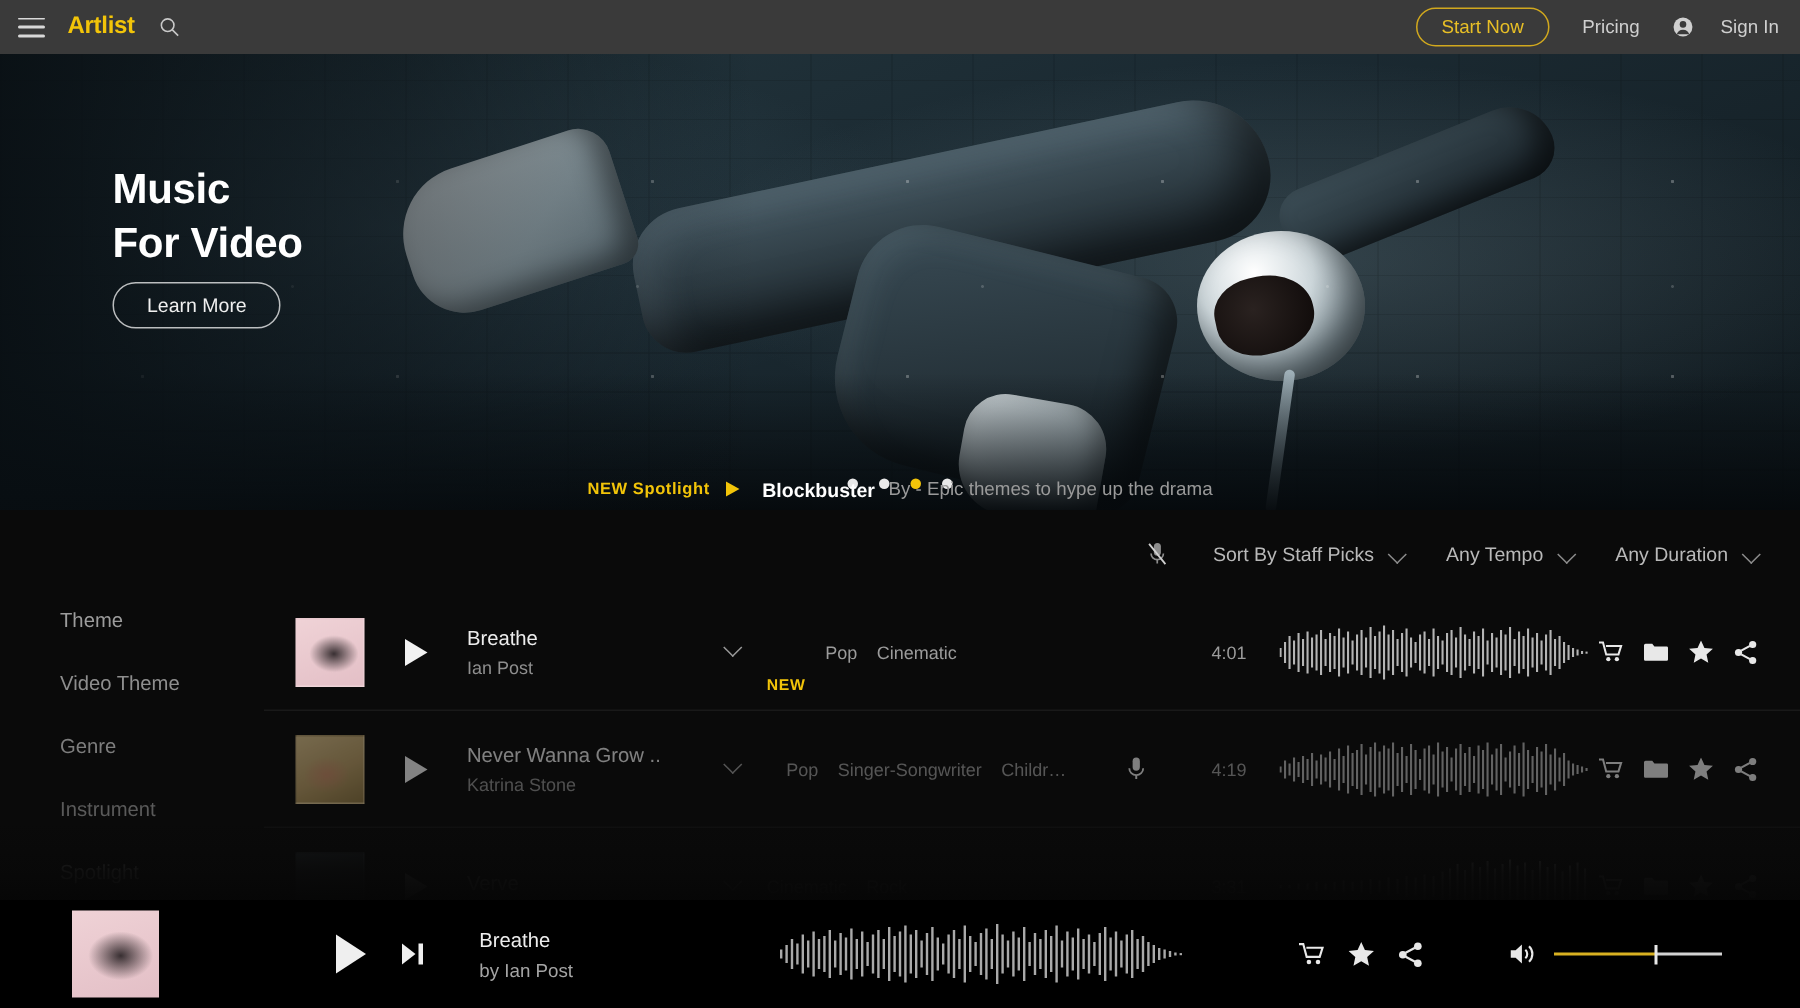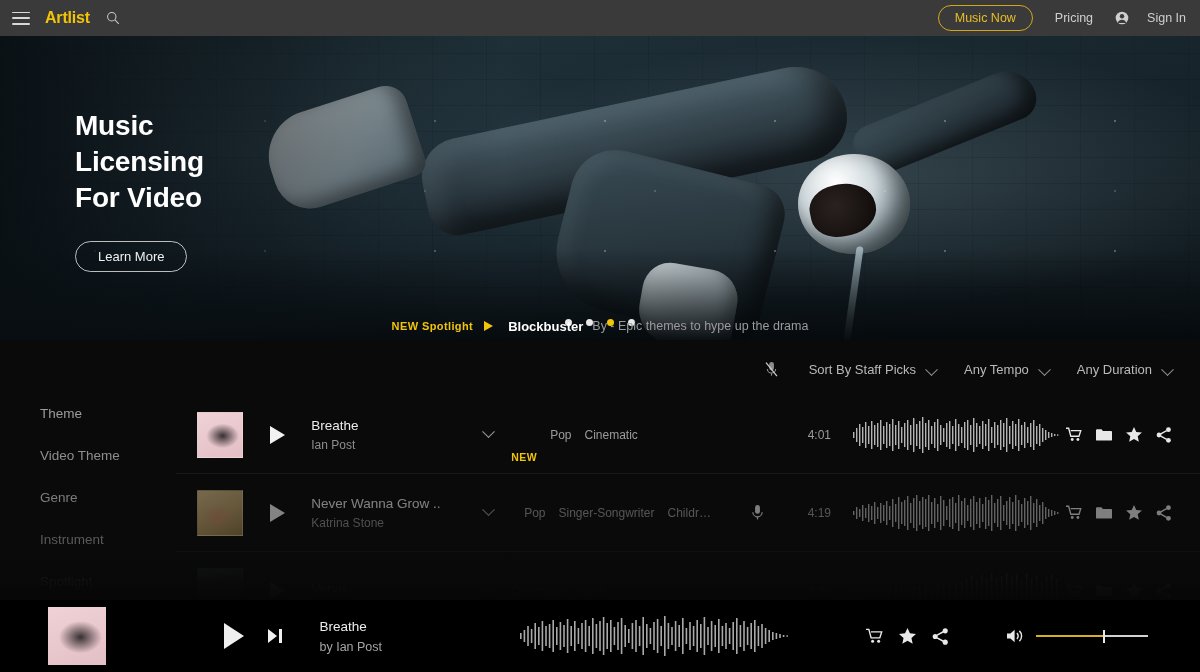--- a/index.html
+++ b/index.html
@@ -88,21 +88,21 @@
     background-image:
       radial-gradient(circle, rgba(255,255,255,.55) 0.9px, transparent 1.2px),
       radial-gradient(circle, rgba(255,255,255,.35) 0.8px, transparent 1.1px);
     background-size:170px 130px, 230px 190px;
     background-position:10px 20px, 80px 60px;
     opacity:.5; }
 
   .hero-copy { position:absolute; left:75px; top:72px; z-index:5; }
   .hero-title { font-size:28px; line-height:1.29; font-weight:bold; color:#fff;
     letter-spacing:-0.2px; }
-  .learn-more { margin-top:25px; display:inline-block; border:1px solid rgba(255,255,255,.72);
+  .learn-more { margin-top:8px; display:inline-block; border:1px solid rgba(255,255,255,.72);
     color:#f0f0f0; border-radius:20px; font-size:13px; padding:7px 22px; background:transparent;
     cursor:pointer; font-family:"Liberation Sans", sans-serif; }
 
   .dots { position:absolute; left:0; right:0; top:283px; display:flex;
     justify-content:center; gap:14px; z-index:6; }
   .dot { width:7px; height:7px; border-radius:50%; background:#e9e9e9; cursor:pointer; }
   .dot.active { background:#f2c409; }
 
   
   .collection {
@@ -213,21 +213,21 @@
       <span></span>
   </div>
   <div class="logo">Artlist</div>
   <div class="hdr-search">
     <svg width="14" height="14" viewBox="0 0 16 16">
       <circle cx="6.6" cy="6.6" r="4.8" fill="none" stroke="#c9c9c9" stroke-width="1.2"></circle>
       <line x1="10.2" y1="10.2" x2="14.6" y2="14.6" stroke="#c9c9c9" stroke-width="1.2"></line>
     </svg>
   </div>
   <div class="hdr-spacer"></div>
-  <button class="start-now">Music Now</button>
+  <button class="start-now">Start Now</button>
   <div class="hdr-link">Pricing</div>
   <div class="signin">
     <svg width="14" height="14" viewBox="0 0 16 16">
       <circle cx="8" cy="8" r="7.2" fill="#cfcfcf"></circle>
       <circle cx="8" cy="6" r="2.5" fill="#3a3a3a"></circle>
       <path d="M3.2 13.6a5 5 0 0 1 9.6 0z" fill="#3a3a3a"></path>
     </svg>
     <span>Sign In</span>
   </div>
 </div>
@@ -244,21 +244,20 @@
     <div class="helmet"></div>
     <div class="visor"></div>
     <div class="tube"></div>
   </div>
   <div class="snow"></div>
   <div class="hero-vig"></div>
 
   <div class="hero-copy">
     <div class="hero-title">
       <div>Music</div>
-      <div>Licensing</div>
       <div>For Video</div>
     </div>
     <button class="learn-more">Learn More</button>
   </div>
 
   <div class="dots">
     <div class="dot"></div>
     <div class="dot"></div>
     <div class="dot active"></div>
     <div class="dot"></div>

